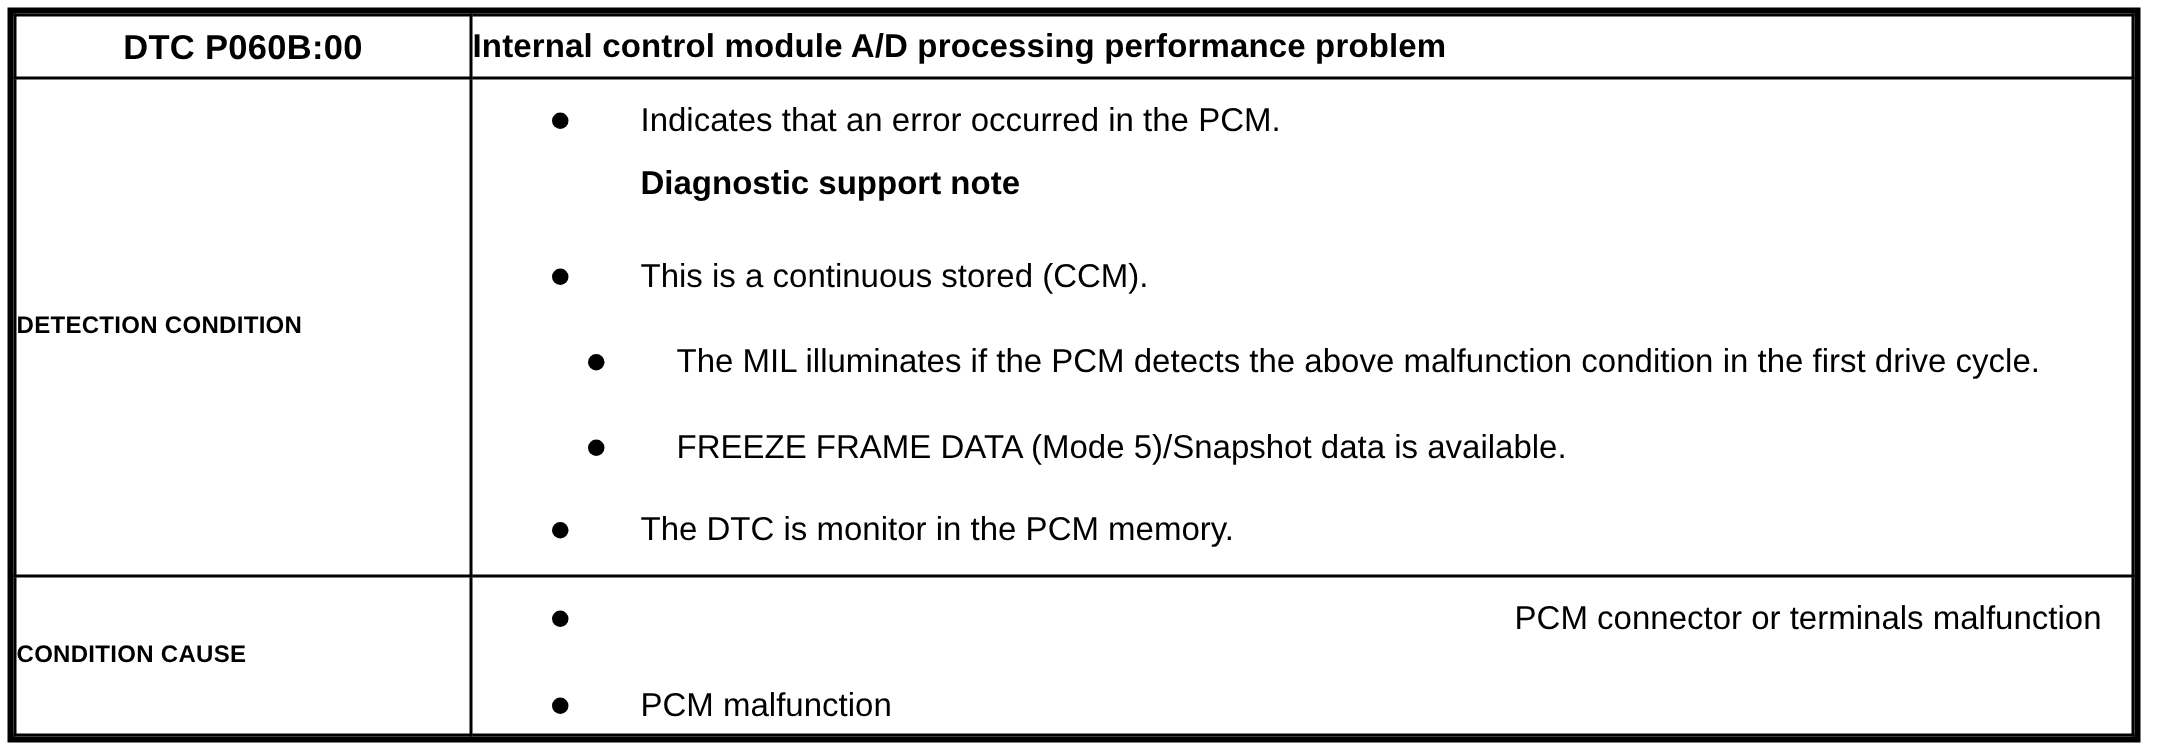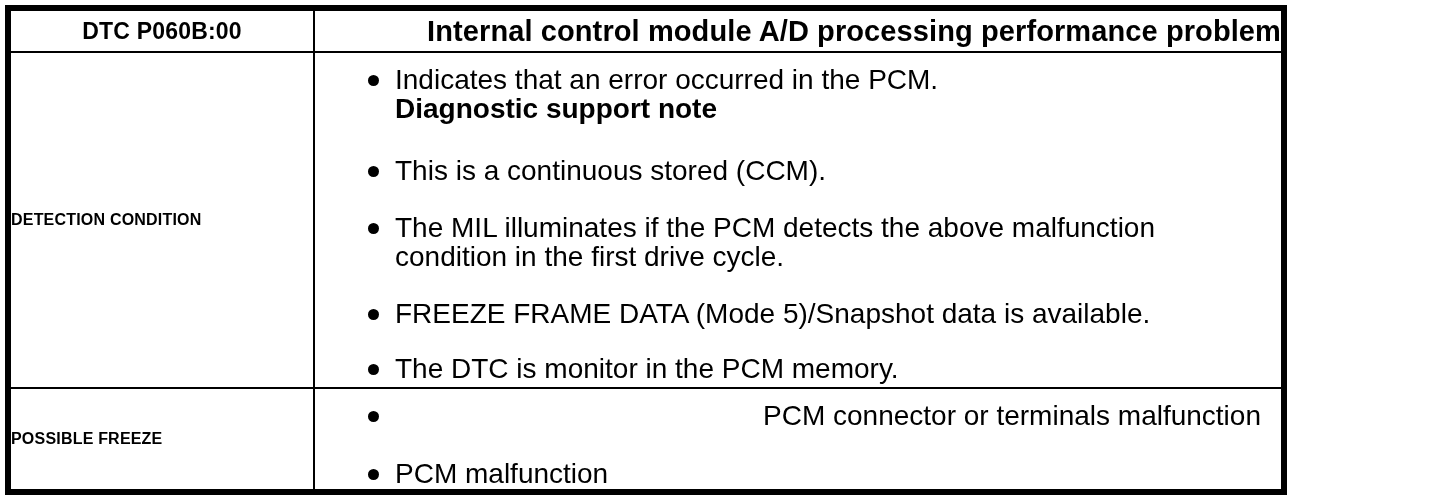--- a/index.html
+++ b/index.html
@@ -21,21 +21,21 @@
     width: 1456px;
     height: 500px;
     background: #ffffff;
   }
 
   
   .dtc-table {
     position: absolute;
     left: 5px;
     top: 5px;
-    width: 1282px;
+    width: 1422px;
     height: 490px;
     box-sizing: border-box;
     border: 4px solid #000000;
     border-collapse: collapse;
     background: #ffffff;
   }
 
   .dtc-table table {
     width: 100%;
     height: 100%;
@@ -60,23 +60,23 @@
     vertical-align: middle;
   }
   .dtc-code {
     text-align: center;
     font-weight: bold;
     font-size: 23px;
     letter-spacing: 0.2px;
     line-height: 1;
   }
   .dtc-title {
-    text-align: right;
+    text-align: left;
     font-weight: bold;
-    font-size: 29px;
+    font-size: 22px;
     letter-spacing: 0.1px;
     line-height: 1;
   }
 
   
   .row-label {
     font-weight: bold;
     font-size: 16px;
     letter-spacing: 0.2px;
     padding-left: 5px;
@@ -90,43 +90,43 @@
   .content {
     padding: 0;
   }
   ul.bullets {
     list-style: none;
     margin: 0;
     padding: 0;
   }
   ul.bullets > li {
     position: relative;
-    font-size: 28px;
+    font-size: 22px;
     line-height: 29px;
-    padding-left: 80px;
+    padding-left: 112px;
     padding-right: 20px;
   }
   ul.bullets > li.bulleted::before {
     content: "";
     position: absolute;
     left: 53px;
     top: 10px;
     width: 11px;
     height: 11px;
     border-radius: 50%;
     background: #000000;
   }
   ul.bullets > li.note {
     font-weight: bold;
   }
 
   
-  .sp-26 { }
+  .sp-26 { margin-top: 13px; }
   .sp-34 { margin-top: 33px; }
-  .sp-28 { margin-top: 28px; }
+  .sp-28 { margin-top: 28px; margin-left: 24px; }
   .sp-25 { margin-top: 26px; }
   .sp-first { margin-top: 12px; }
   .sp-cause-first { margin-top: 12px; text-align: right; }
   .sp-cause-second { margin-top: 29px; }
 </style>
 </head>
 <body>
 
 <div class="page">
 
@@ -147,21 +147,21 @@
               <li class="note sp-26">Diagnostic support note</li>
               <li class="bulleted sp-34">This is a continuous stored (CCM).</li>
               <li class="bulleted sp-28">The MIL illuminates if the PCM detects the above malfunction condition in the first drive cycle.</li>
               <li class="bulleted sp-28">FREEZE FRAME DATA (Mode 5)/Snapshot data is available.</li>
               <li class="bulleted sp-25">The DTC is monitor in the PCM memory.</li>
             </ul>
           </td>
         </tr>
 
         <tr>
-          <td class="col-label row-label mid">POSSIBLE FREEZE</td>
+          <td class="col-label row-label mid">CONDITION CAUSE</td>
           <td class="col-body content">
             <ul class="bullets">
               <li class="bulleted sp-cause-first">PCM connector or terminals malfunction</li>
               <li class="bulleted sp-cause-second">PCM malfunction</li>
             </ul>
           </td>
         </tr>
 
       </tbody>
     </table>

